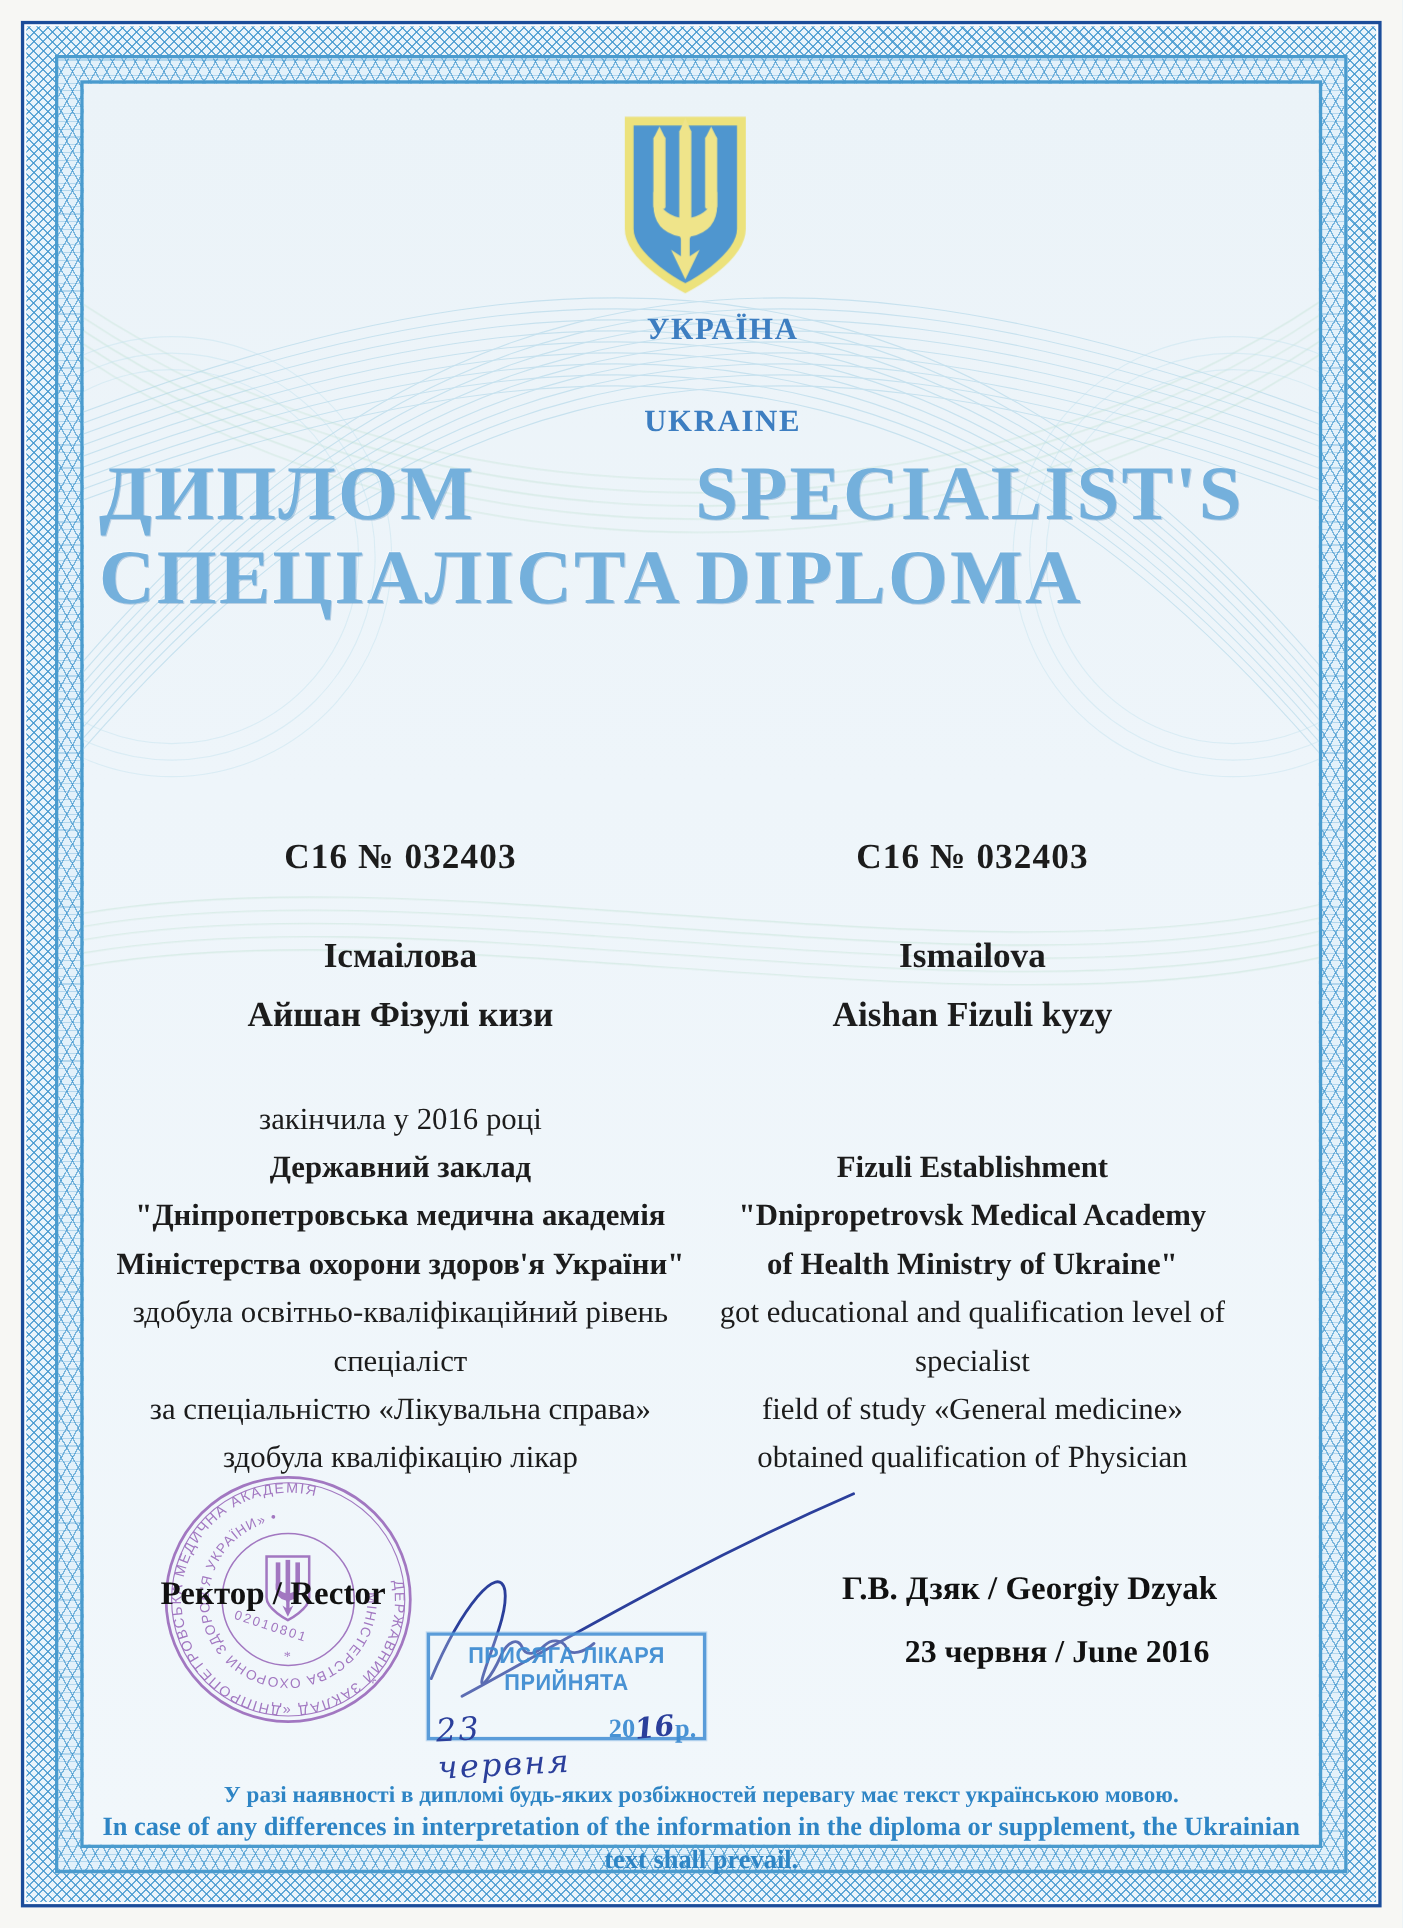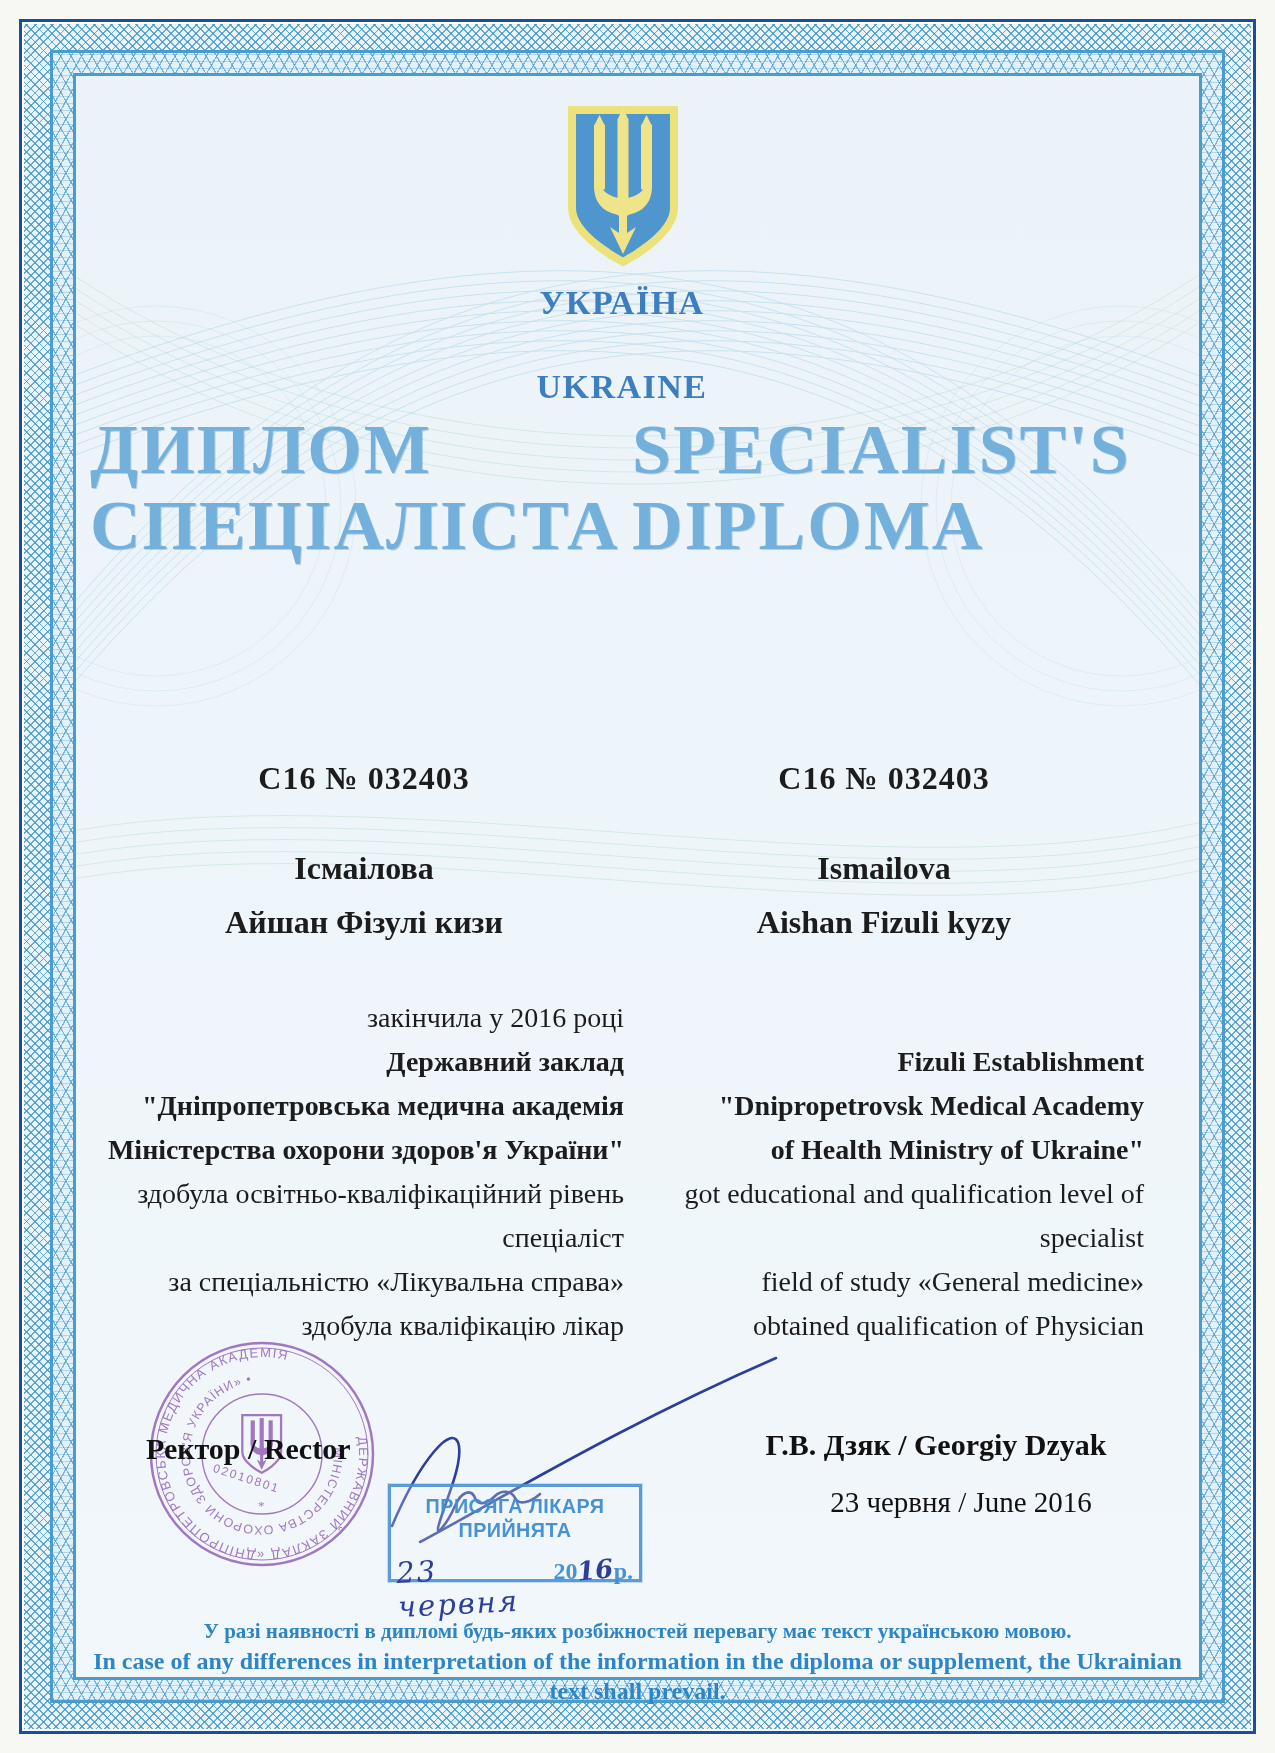--- a/index.html
+++ b/index.html
@@ -10,35 +10,35 @@
   .bandA{inset:24px;background-color:#eaf4fb;background-image:
       repeating-linear-gradient(45deg, rgba(64,150,206,.8) 0 1.3px, rgba(0,0,0,0) 1.3px 6px),
       repeating-linear-gradient(-45deg, rgba(64,150,206,.8) 0 1.3px, rgba(0,0,0,0) 1.3px 6px);}
   .bandB{inset:50px;border:3px solid #4a9bce;background-color:#e3f1fa;background-image:
       repeating-linear-gradient(60deg, rgba(64,150,206,.65) 0 1.2px, rgba(0,0,0,0) 1.2px 9px),
       repeating-linear-gradient(-60deg, rgba(64,150,206,.65) 0 1.2px, rgba(0,0,0,0) 1.2px 9px),
       repeating-linear-gradient(0deg, rgba(64,150,206,.3) 0 1px, rgba(0,0,0,0) 1px 7px);}
   .content{inset:73px;border:3px solid #4a9bce;background:linear-gradient(180deg,#ebf3f8 0%,#eef5fa 40%,#f1f7fb 100%);}
   
   .center-col{position:absolute;left:0;width:1092px;text-align:center;}
-  .country{font-weight:bold;color:#3d7ec1;font-size:34px;letter-spacing:1.5px;}
+  .country{font-weight:bold;color:#3d7ec1;font-size:28px;letter-spacing:1.5px;padding-left:35px;}
   .big-title{position:absolute;top:336px;font-weight:bold;font-size:70px;line-height:76px;
      color:#74b0dc;letter-spacing:2px;text-shadow:1px 1px 0 rgba(52,110,170,.28), -0.5px -0.5px 0 rgba(255,255,255,.5);}
   .title-uk{left:14px;width:540px;}
   .title-en{left:556px;width:546px;}
   .col{position:absolute;width:520px;text-align:center;color:#1c1c1c;}
   .col-uk{left:28px;}
   .col-en{left:548px;}
   .serial{top:684px;font-size:32px;font-weight:bold;letter-spacing:1px;}
   .nm{font-size:32px;font-weight:bold;}
-  .bodyline{font-size:28px;height:40px;text-align:right;}
+  .bodyline{font-size:28px;height:40px;}
   .b{font-weight:bold;}
   .rector{left:70px;top:1356px;font-size:30px;font-weight:bold;color:#111;z-index:5;}
   .sign-name{left:630px;top:1352px;width:460px;text-align:center;font-size:30px;font-weight:bold;color:#111;}
-  .sign-date{left:655px;top:1410px;width:460px;text-align:center;font-size:29px;font-weight:normal;color:#111;}
+  .sign-date{left:655px;top:1410px;width:460px;text-align:center;font-size:29px;font-weight:bold;color:#111;}
   .footer{left:0;top:1540px;width:1123px;text-align:center;color:#2e85c5;font-weight:bold;}
   .footer .f1{font-size:21px;line-height:30px;}
   .footer .f2{font-size:24px;line-height:30px;}
   
   .oath{left:312px;top:1408px;width:248px;height:92px;border:3px solid rgba(62,140,210,.85);
         box-shadow:0 0 0 1px rgba(62,140,210,.25);background:rgba(240,248,253,.25);z-index:4;}
   .oath-title{margin-top:7px;text-align:center;font-family:"Liberation Sans",sans-serif;font-weight:bold;
         font-size:21px;color:rgba(62,140,210,.95);transform:scaleX(.94);letter-spacing:.5px;}
   .oath-row{margin-top:10px;padding:0 6px;display:flex;align-items:baseline;justify-content:space-between;}
   .hand{font-family:"DejaVu Serif",serif;font-style:italic;color:#2b3f9b;font-size:29px;letter-spacing:2px;

